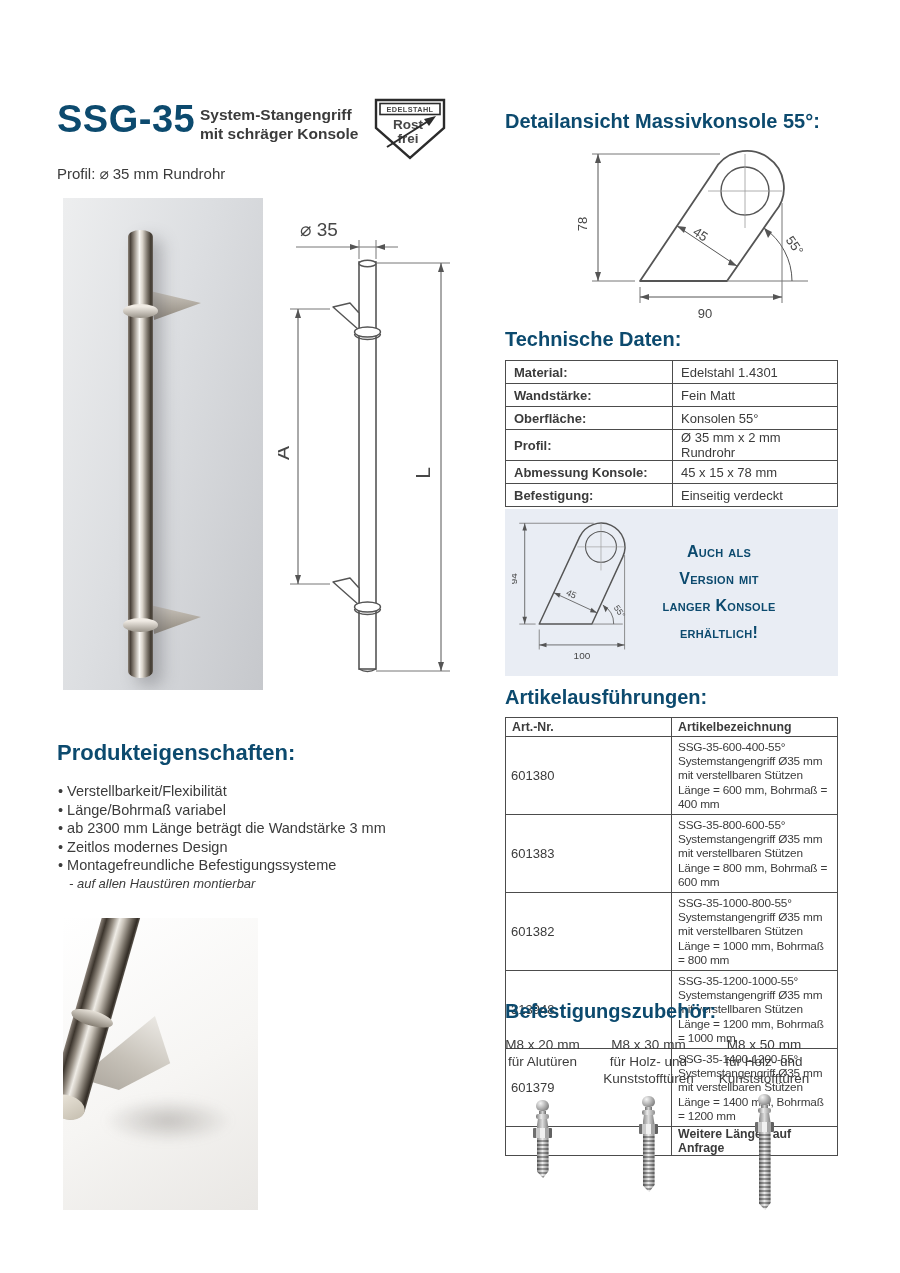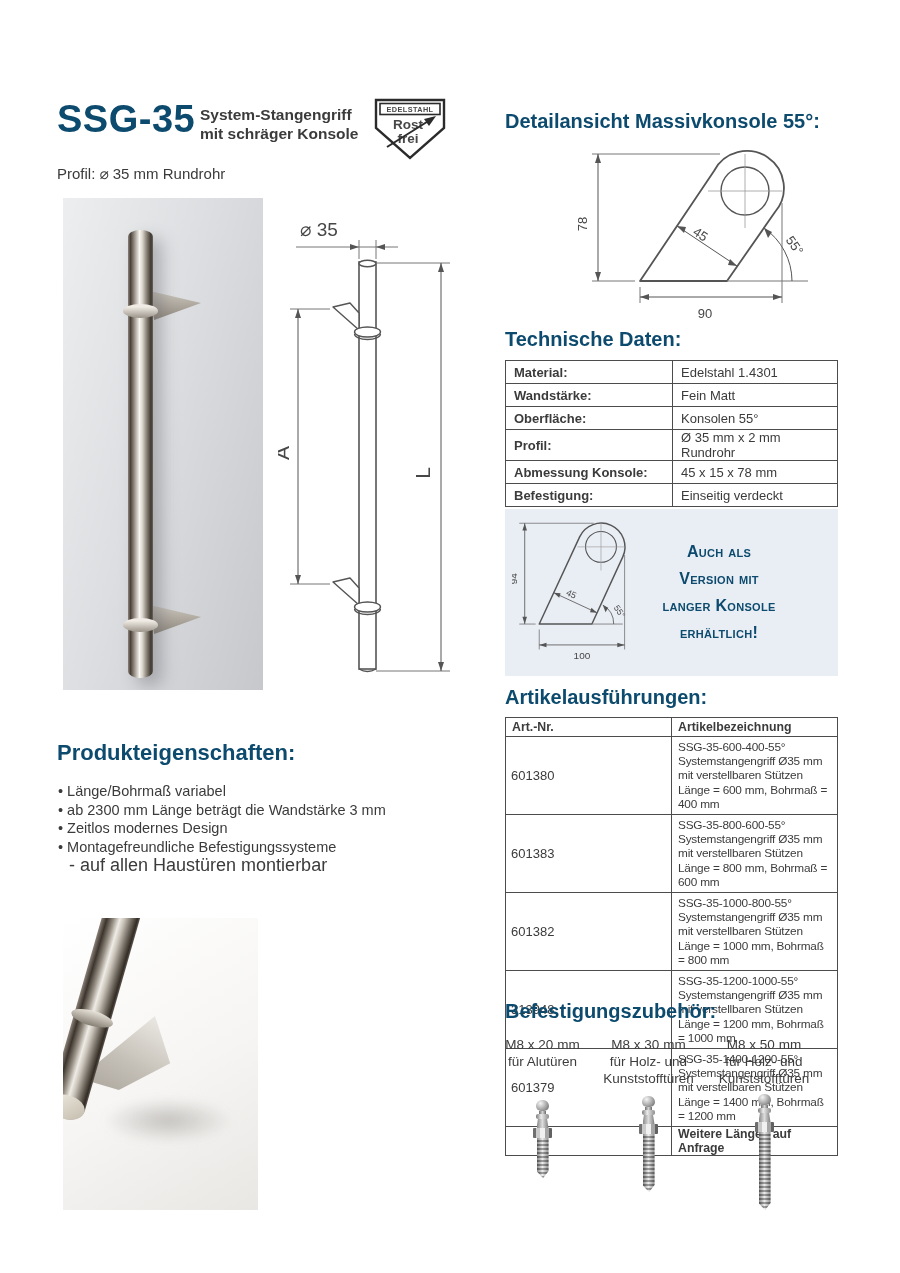--- a/index.html
+++ b/index.html
@@ -42,21 +42,21 @@
   .d-rod-end{position:absolute;bottom:0;left:0;width:100%;height:24px;border-radius:50%;
     background:linear-gradient(135deg,#f2ede3,#c9c2b3 60%,#aaa withered395);}
   .d-rod-end{background:linear-gradient(135deg,#f2ede3,#c2bbac);}
   .d-collar{position:absolute;left:-3px;top:128px;width:43px;height:15px;border-radius:50%;
     background:linear-gradient(180deg,#e8e3da,#867f74);}
 
   
   .features{left:58px;top:782px;width:400px;}
   .bullet{font-size:14.5px;line-height:18.5px;}
   .bullet::before{content:"• ";}
-  .subbullet{font-size:18px;line-height:18.5px;padding-left:11px;}
+  .subbullet{font-size:13px;line-height:18.5px;padding-left:11px;font-style:italic;}
 
   
   .info-box{left:505px;top:509px;width:333px;height:167px;background:#e9edf4;}
   .console-note{left:633px;top:538px;width:172px;text-align:center;
     font-variant:small-caps;font-weight:bold;font-size:16px;line-height:27px;letter-spacing:.3px;}
 
   
   table{border-collapse:collapse;}
   .tech-table{left:505px;top:360px;width:333px;table-layout:fixed;}
   .tech-table td{border:1.4px solid #4c4c4c;height:22px;padding:0 0 0 8px;font-size:13px;vertical-align:middle;}
@@ -150,20 +150,21 @@
   <line x1="98" y1="60" x2="172" y2="60" stroke="#777" stroke-width="1"></line>
   <line x1="98" y1="468" x2="172" y2="468" stroke="#777" stroke-width="1"></line>
   <line x1="163" y1="60" x2="163" y2="468" stroke="#555" stroke-width="1"></line>
   <polygon points="163,60 160,69 166,69" fill="#555"></polygon>
   <polygon points="163,468 160,459 166,459" fill="#555"></polygon>
   <text transform="translate(152,270) rotate(-90)" font-size="21" text-anchor="middle">L</text>
 </svg>
 
 <h2 class="abs teal" style="left:57px;top:740px;font-size:22px;">Produkteigenschaften:</h2>
 <div class="abs features">
+  <div class="bullet">Verstellbarkeit/Flexibilität</div>
   <div class="bullet">Länge/Bohrmaß variabel</div>
   <div class="bullet">ab 2300 mm Länge beträgt die Wandstärke 3 mm</div>
   <div class="bullet">Zeitlos modernes Design</div>
   <div class="bullet">Montagefreundliche Befestigungssysteme</div>
   <div class="subbullet">- auf allen Haustüren montierbar</div>
 </div>
 
 <div class="abs photo-detail">
   <div class="d-shadow"></div>
   <div class="d-bracket"></div>

